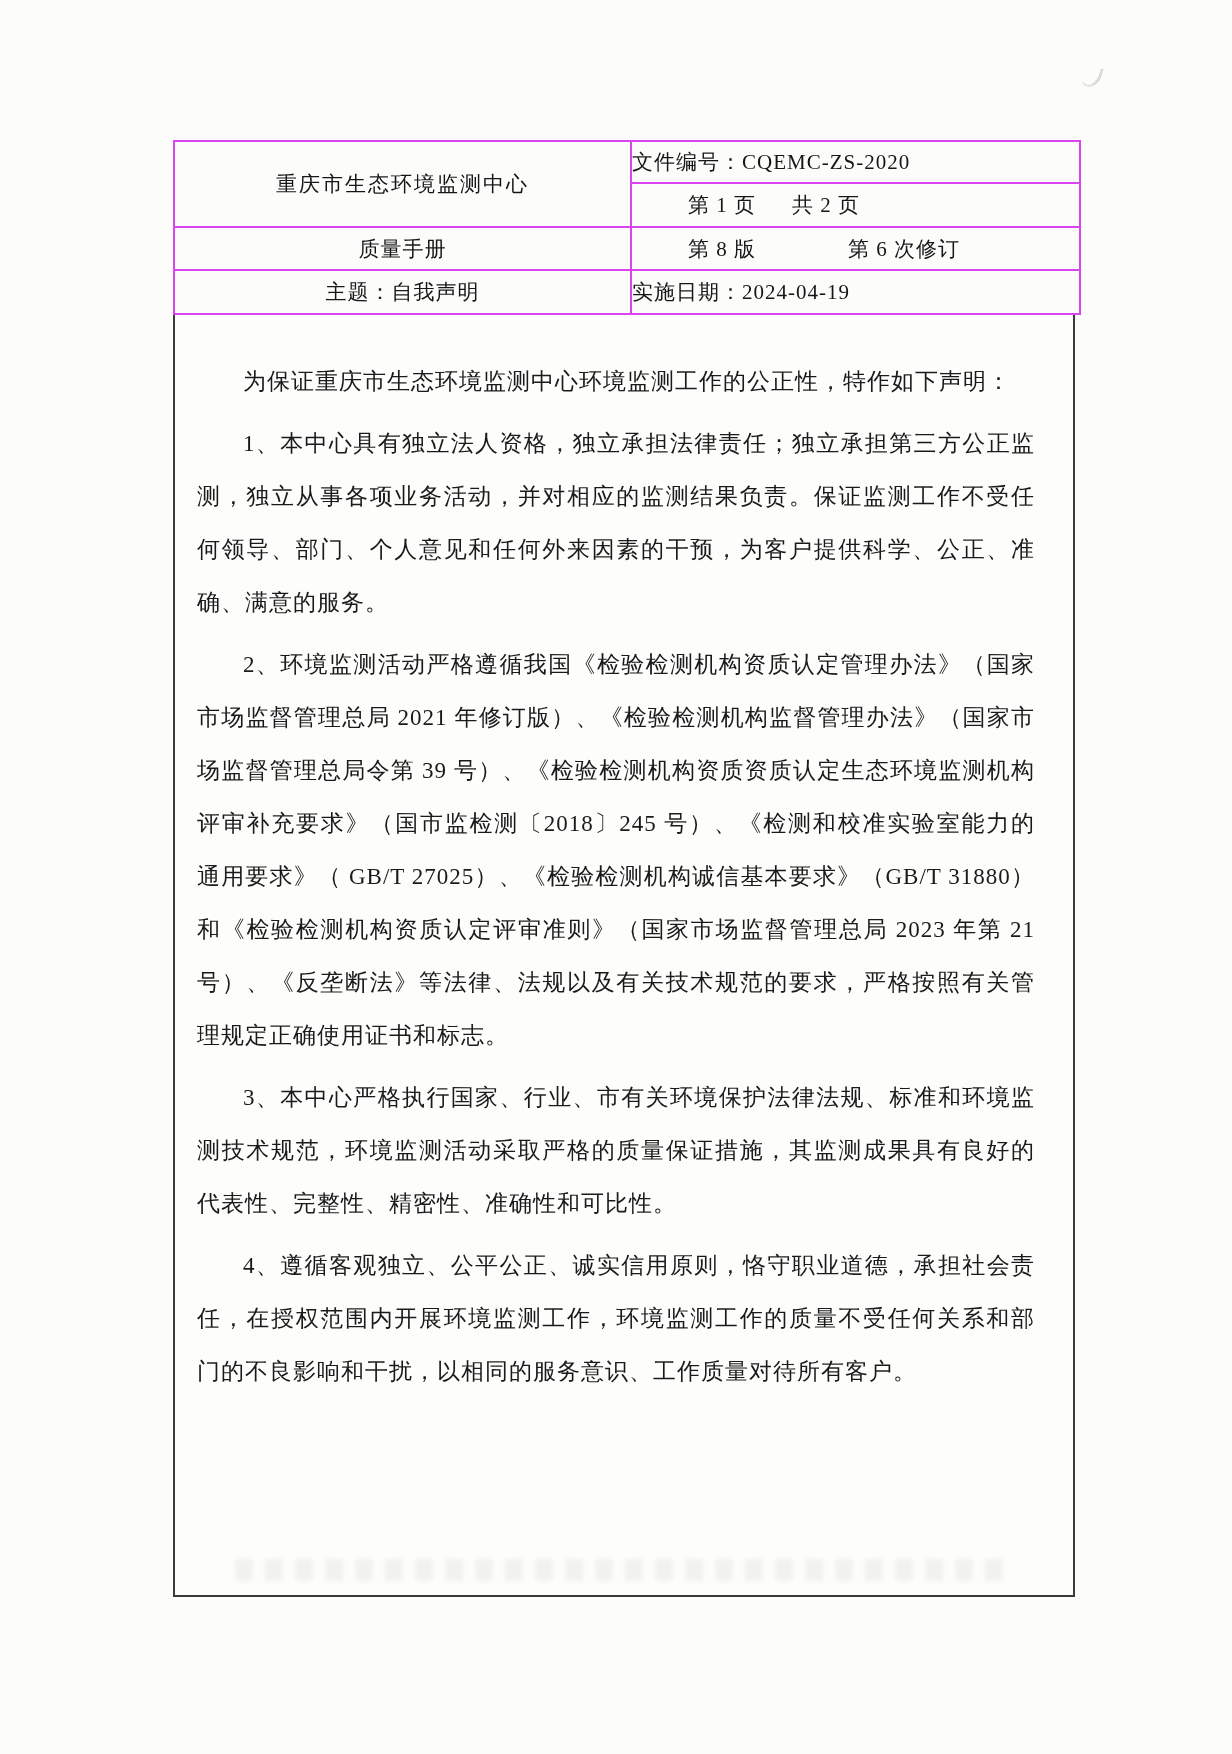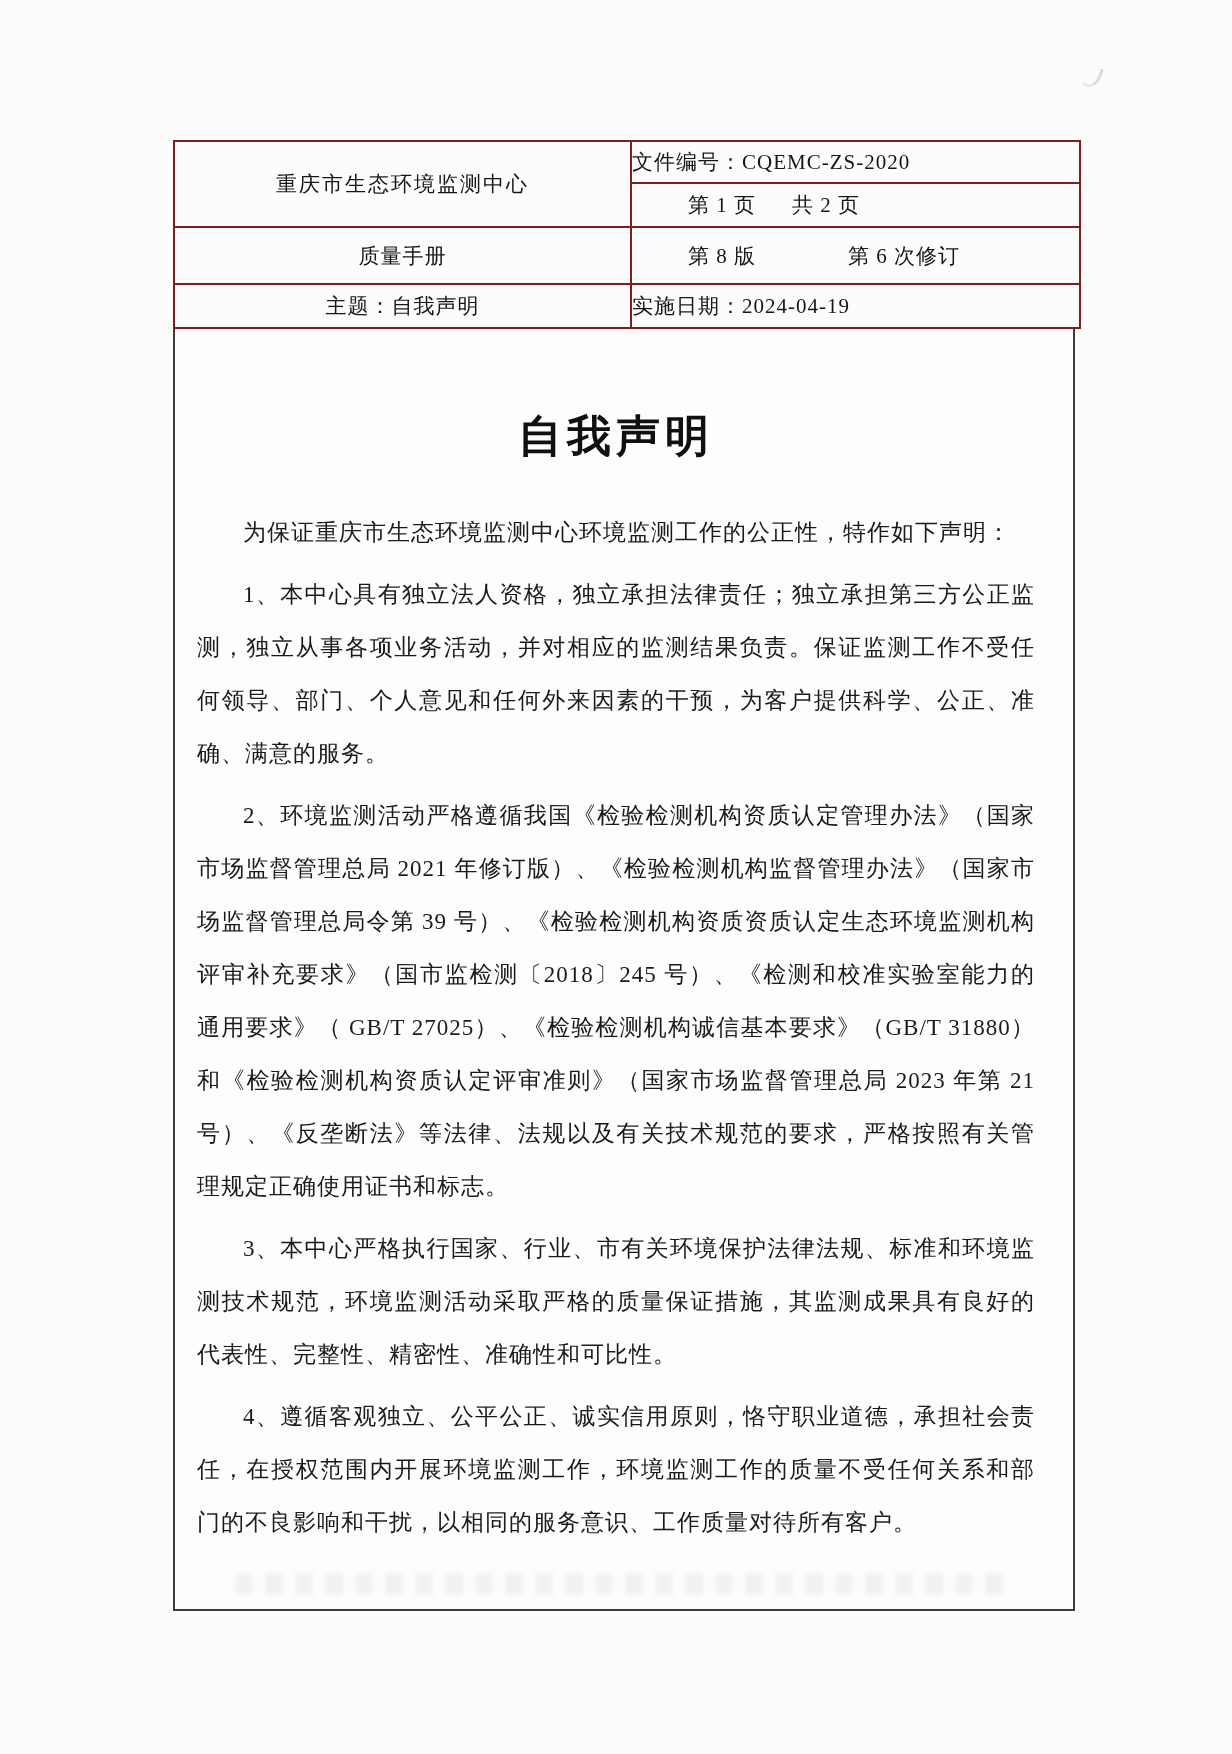--- a/index.html
+++ b/index.html
@@ -34,30 +34,30 @@
     left: 173px;
     top: 140px;
     width: 902px;
   }
   table.hdr {
     border-collapse: collapse;
     table-layout: fixed;
     width: 902px;
   }
   table.hdr td {
-    border: 2px solid #7f1d1d;
+    border: 2px solid #d946ef;
     padding: 0;
     font-size: 21px;
     vertical-align: middle;
   }
   .col-left  { width: 455px; }
   .col-right { width: 447px; }
   .r1 { height: 42px; }
   .r2 { height: 44px; }
-  .r3 { height: 57px; margin-top: 17px; }
+  .r3 { height: 43px; margin-top: 17px; }
   .r4 { height: 44px; padding-left: 8px; }
   .c-org {
     text-align: center;
     letter-spacing: 2px;
     font-size: 22px;
   }
   .c-center {
     text-align: center;
     letter-spacing: 1px;
   }
@@ -150,21 +150,20 @@
         </td>
       </tr>
       <tr class="r4">
         <td class="col-left c-center">主题：自我声明</td>
         <td class="col-right c-date">实施日期：2024-04-19</td>
       </tr>
     </tbody>
       </table>
 
     <div class="contentbox">
-      <h1 class="doc-title">自我声明</h1>
 
       <p>为保证重庆市生态环境监测中心环境监测工作的公正性，特作如下声明：</p>
 
       <p>1、本中心具有独立法人资格，独立承担法律责任；独立承担第三方公正监测，独立从事各项业务活动，并对相应的监测结果负责。保证监测工作不受任何领导、部门、个人意见和任何外来因素的干预，为客户提供科学、公正、准确、满意的服务。</p>
 
       <p>2、环境监测活动严格遵循我国《检验检测机构资质认定管理办法》（国家市场监督管理总局 2021 年修订版）、《检验检测机构监督管理办法》（国家市场监督管理总局令第 39 号）、《检验检测机构资质资质认定生态环境监测机构评审补充要求》（国市监检测〔2018〕245 号）、《检测和校准实验室能力的通用要求》（ GB/T 27025）、《检验检测机构诚信基本要求》（GB/T 31880）和《检验检测机构资质认定评审准则》（国家市场监督管理总局 2023 年第 21 号）、《反垄断法》等法律、法规以及有关技术规范的要求，严格按照有关管理规定正确使用证书和标志。</p>
 
       <p>3、本中心严格执行国家、行业、市有关环境保护法律法规、标准和环境监测技术规范，环境监测活动采取严格的质量保证措施，其监测成果具有良好的代表性、完整性、精密性、准确性和可比性。</p>
 
       <p>4、遵循客观独立、公平公正、诚实信用原则，恪守职业道德，承担社会责任，在授权范围内开展环境监测工作，环境监测工作的质量不受任何关系和部门的不良影响和干扰，以相同的服务意识、工作质量对待所有客户。</p>

